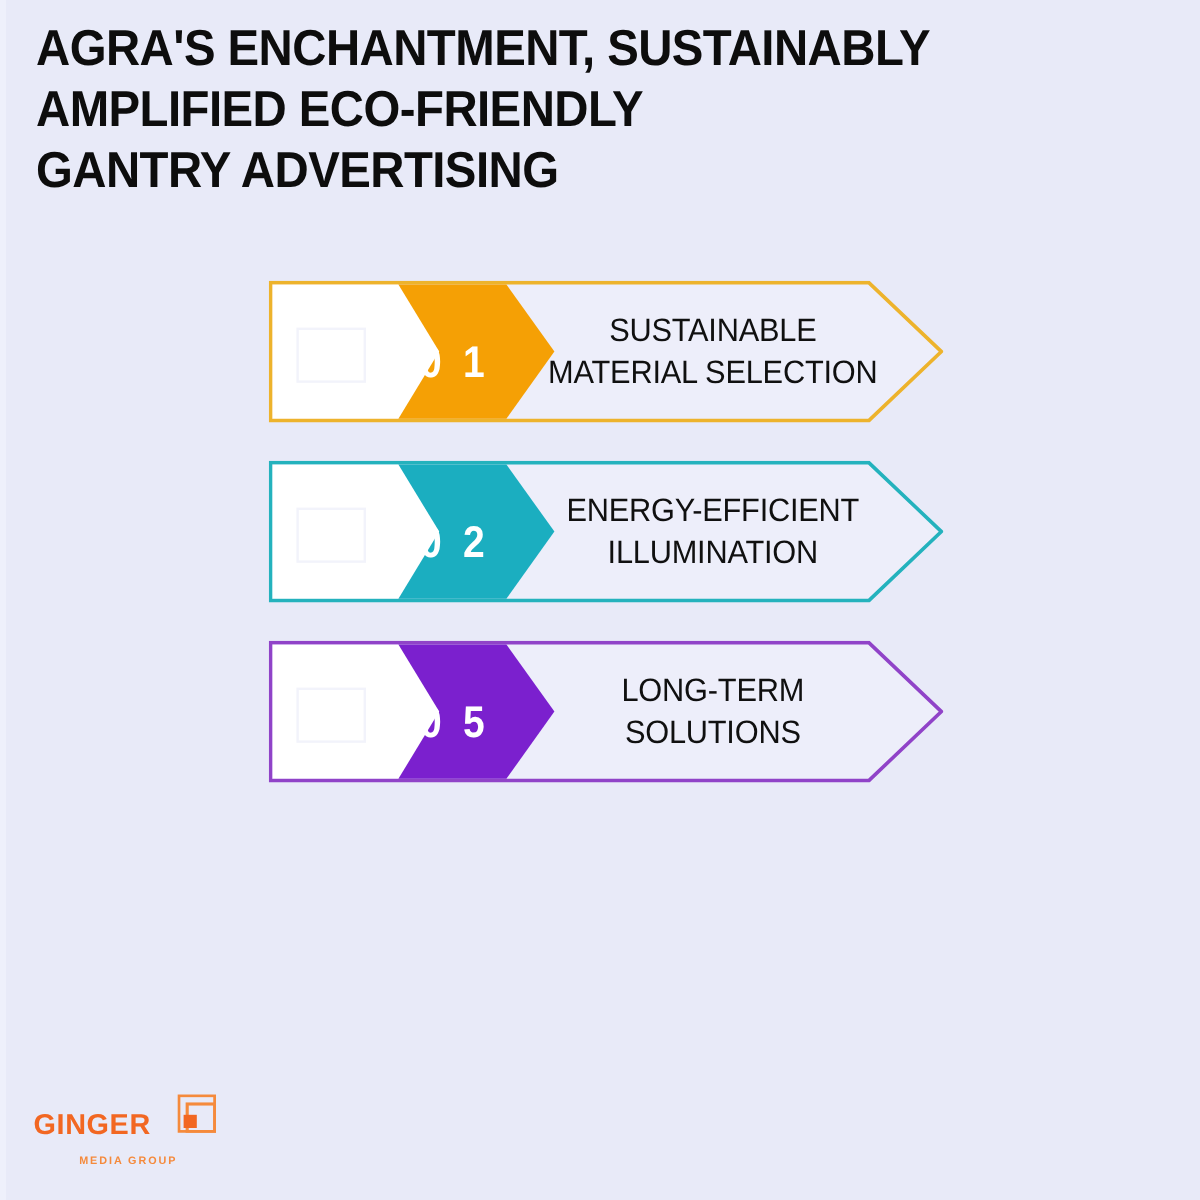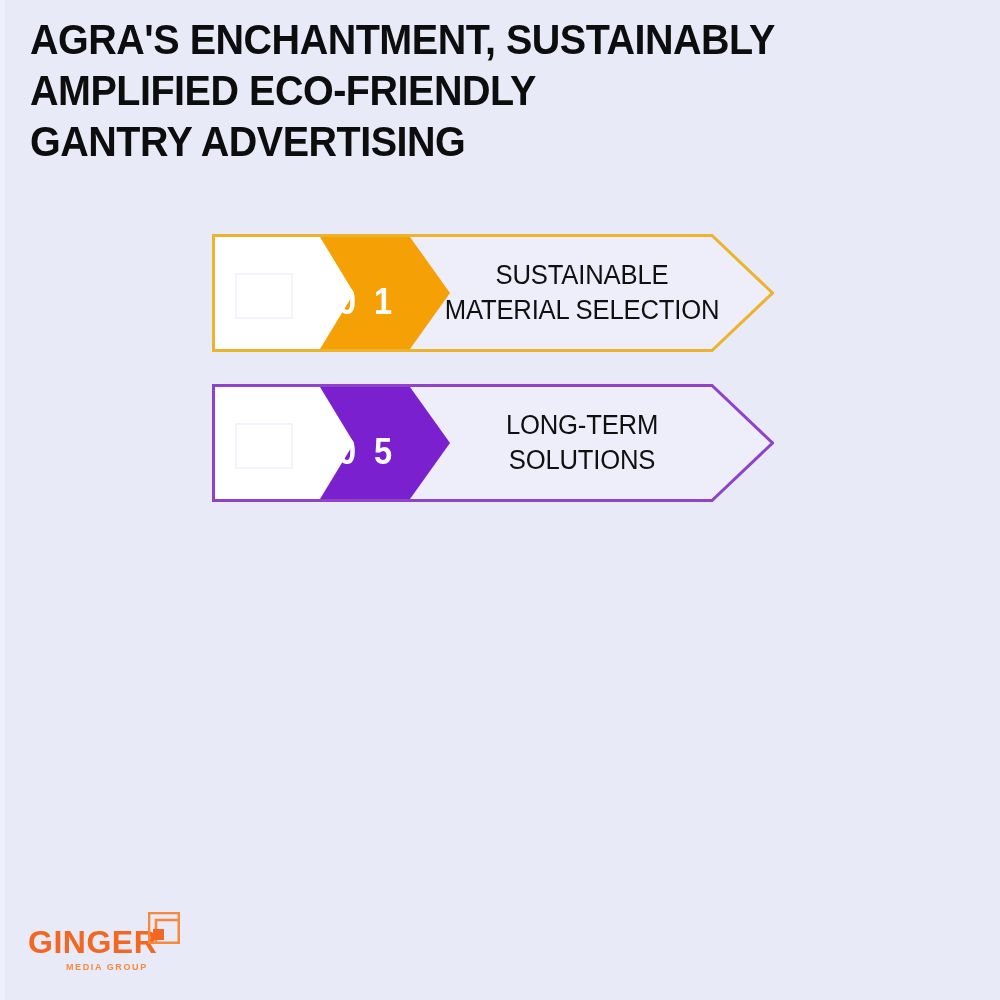--- a/index.html
+++ b/index.html
@@ -41,21 +41,21 @@
     line-height: 51px;
     letter-spacing: -0.5px;
     color: #0d0d0d;
     white-space: nowrap;
     transform: scaleX(0.94);
   }
 
   
   .steps {
     position: absolute;
-    left: 212px;
+    left: 224px;
     top: 234px;
     width: 570px;
   }
   .step {
     position: relative;
     width: 562px;
     height: 118px;
     margin-bottom: 32px;
   }
   .step:last-child { margin-bottom: 0; }
@@ -114,21 +114,21 @@
     top: 912px;
     width: 170px;
     height: 64px;
   }
   .logo-word {
     position: absolute;
     left: 0;
     top: 12px;
     font-family: "Liberation Sans", sans-serif;
     font-weight: bold;
-    font-size: 32px;
+    font-size: 24px;
     letter-spacing: 0.5px;
     color: #f26722;
   }
   .logo-sub {
     position: absolute;
     left: 38px;
     top: 50px;
     font-family: "Liberation Sans", sans-serif;
     font-weight: bold;
     font-size: 9px;
@@ -163,20 +163,33 @@
         <rect x="24" y="40" width="56" height="44" fill="none" stroke="#f2f3fb" stroke-width="2"></rect>
       </svg>
       <div class="step-number">0 1</div>
       <div class="step-label">
         <span class="lbl-line">SUSTAINABLE</span>
         <span class="lbl-line">MATERIAL SELECTION</span>
       </div>
     </div>
     <div class="step">
       <svg class="step-svg" viewBox="0 0 562 118">
+        <path d="M 1.5 1.5 L 500 1.5 L 560.5 59 L 500 116.5 L 1.5 116.5 Z" fill="#edeefa" stroke="#24b2bd" stroke-width="3" stroke-linejoin="miter"></path>
+        <path d="M 3 3 L 198 3 L 238 59 L 198 115 L 3 115 Z" fill="#1baec0"></path>
+        <path d="M 3 3 L 108 3 L 142 59 L 108 115 L 3 115 Z" fill="#ffffff"></path>
+        <rect x="24" y="40" width="56" height="44" fill="none" stroke="#f2f3fb" stroke-width="2"></rect>
+      </svg>
+      <div class="step-number">0 2</div>
+      <div class="step-label">
+        <span class="lbl-line">ENERGY-EFFICIENT</span>
+        <span class="lbl-line">ILLUMINATION</span>
+      </div>
+    </div>
+    <div class="step">
+      <svg class="step-svg" viewBox="0 0 562 118">
         <path d="M 1.5 1.5 L 500 1.5 L 560.5 59 L 500 116.5 L 1.5 116.5 Z" fill="#edeefa" stroke="#9043c8" stroke-width="3" stroke-linejoin="miter"></path>
         <path d="M 3 3 L 198 3 L 238 59 L 198 115 L 3 115 Z" fill="#7b20ce"></path>
         <path d="M 3 3 L 108 3 L 142 59 L 108 115 L 3 115 Z" fill="#ffffff"></path>
         <rect x="24" y="40" width="56" height="44" fill="none" stroke="#f2f3fb" stroke-width="2"></rect>
       </svg>
       <div class="step-number">0 5</div>
       <div class="step-label">
         <span class="lbl-line">LONG-TERM</span>
         <span class="lbl-line">SOLUTIONS</span>
       </div>

